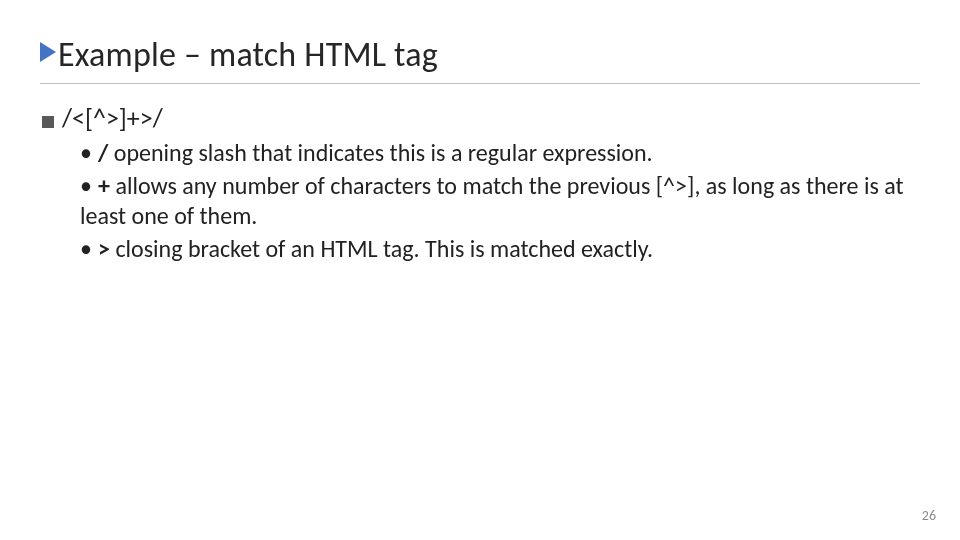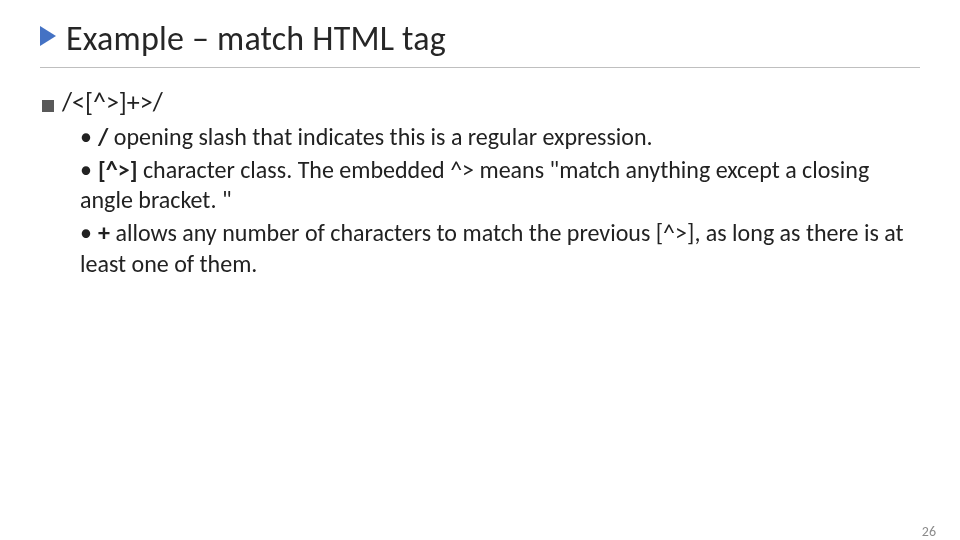--- a/index.html
+++ b/index.html
@@ -1,30 +1,30 @@
 <!DOCTYPE html>
 <html><head>
 <meta charset="utf-8">
 <style>
   * { margin: 0; padding: 0; box-sizing: border-box; }
   html, body { width: 960px; height: 540px; background: #fff; font-family: Calibri, "Segoe UI", Arial, sans-serif; color: #222; overflow: hidden; }
   .slide { position: relative; width: 960px; height: 540px; padding: 18px 40px 24px 40px; }
-  .title-row { display: flex; align-items: center; gap: 10px; }
+  .title-row { display: flex; align-items: center; gap: 2px; margin-top: 16px; }
   .title-marker { width: 0; height: 0; border-top: 10px solid transparent; border-bottom: 10px solid transparent; border-left: 16px solid #4472C4; margin-bottom: 6px; }
   .title { font-size: 34px; font-weight: 400; color: #262626; letter-spacing: 0.2px; }
   .title-rule { border: none; border-top: 1px solid #bfbfbf; margin: 8px 0 18px 0; }
   .body { padding-left: 2px; }
   .lvl1 { font-size: 26px; margin-bottom: 4px; display: flex; align-items: baseline; gap: 8px; }
   .sq-bullet { display: inline-block; width: 12px; height: 12px; background: #595959; transform: translateY(1px); flex: 0 0 auto; }
   .regex { font-weight: 400; }
   .lvl2-list { padding-left: 38px; }
   .lvl2 { font-size: 24px; line-height: 1.28; margin-bottom: 2px; }
   .lvl2 .dot { display: inline-block; width: 18px; }
   .sym { font-weight: 700; display: inline-block; }
-  .pagenum { position: absolute; right: 24px; bottom: 0; font-size: 14px; color: #8b8b8b; }
+  .pagenum { position: absolute; right: 24px; bottom: 16px; font-size: 14px; color: #8b8b8b; }
 </style>
 </head>
 <body>
 
 <div class="slide">
 
   <div class="title-row">
     <div class="title-marker"></div>
     <div class="title">Example – match HTML tag</div>
   </div>
@@ -35,23 +35,23 @@
     <div class="lvl1">
       <span class="sq-bullet"></span>
       <span class="regex">/&lt;[^&gt;]+&gt;/</span>
     </div>
 
     <div class="lvl2-list">
       <div class="lvl2">
         <span class="dot">•</span><span class="sym">/</span><span>   opening slash that indicates this is a regular expression.</span>
       </div>
       <div class="lvl2">
-        <span class="dot">•</span><span class="sym">[^&gt;]</span><span>   character class. The embedded ^&gt; means "match anything except a closing angle bracket. "</span>
+        <span class="dot">•</span><span class="sym">+</span><span>   allows any number of characters to match the previous [^&gt;], as long as there is at least one of them.</span>
       </div>
       <div class="lvl2">
-        <span class="dot">•</span><span class="sym">+</span><span>   allows any number of characters to match the previous [^&gt;], as long as there is at least one of them.</span>
+        <span class="dot">•</span><span class="sym">&gt;</span><span>    closing bracket of an HTML tag. This is matched exactly.</span>
       </div>
     </div>
 
   </div>
 
   <div class="pagenum">26</div>
 </div>
 
 </body></html>

